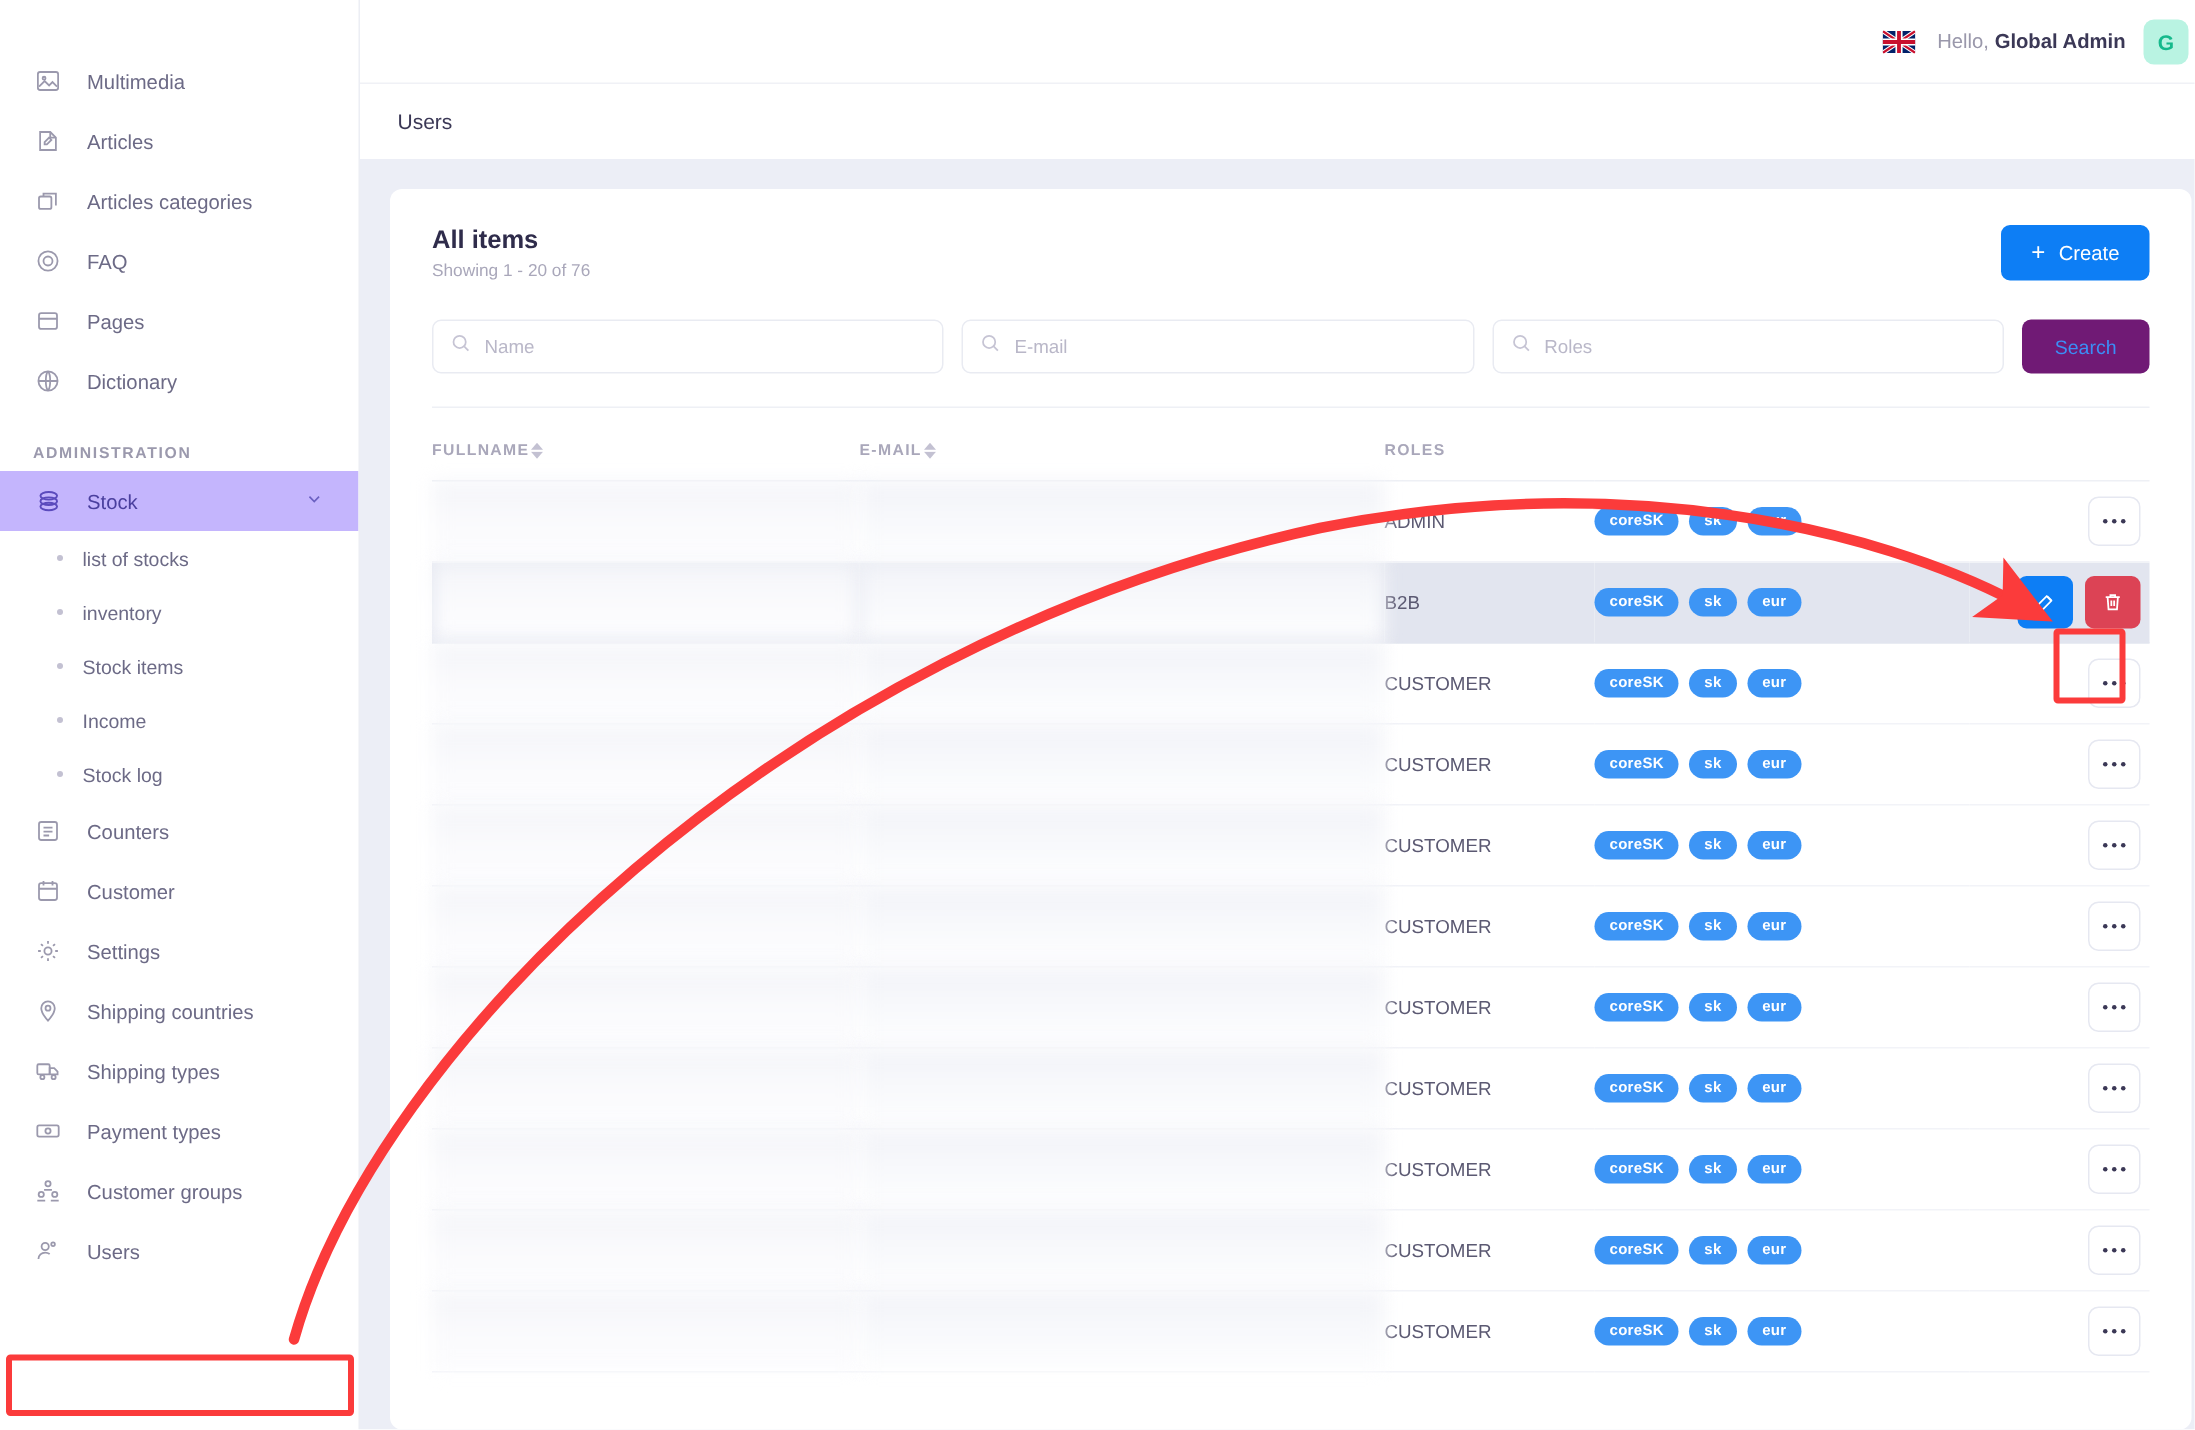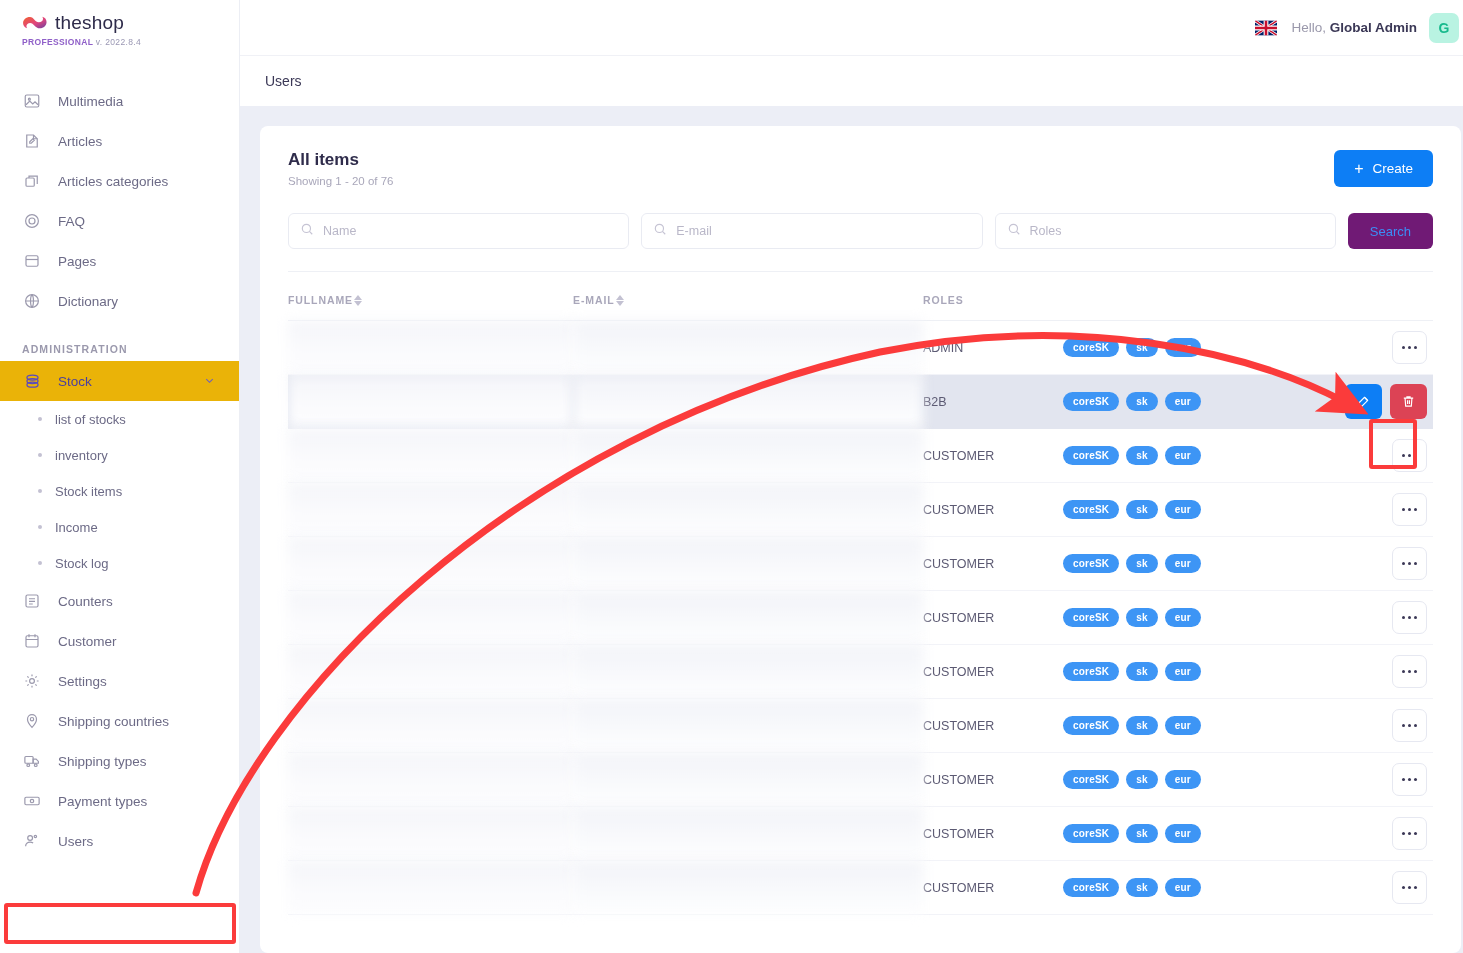--- a/index.html
+++ b/index.html
@@ -36,21 +36,21 @@
 
   .nav { margin-top: 34px; }
   .nav-item {
     display: flex; align-items: center; gap: 16px;
     height: 40px; padding-left: 22px;
     color: #6c6a86; font-size: 13.5px;
     cursor: pointer; position: relative;
   }
   .nav-item .nicon { width: 20px; height: 20px; flex: 0 0 20px; color: #9b99ad; display:flex; align-items:center; justify-content:center;}
   .nav-item.active {
-    background: #eab308; color: #4a3f9e;
+    background: #c4b5fd; color: #4a3f9e;
   }
   .nav-item.active .nicon { color: #5b4bbd; }
   .nav-item .chev { margin-left: auto; margin-right: 24px; color: #6a5fc0; font-size: 10px; }
 
   .nav-section {
     margin: 22px 0 6px 22px;
     font-size: 10.5px; letter-spacing: 1.1px; font-weight: 700; color: #9b99ad;
   }
   .subnav-item {
     display: flex; align-items: center; gap: 13px;
@@ -187,41 +187,20 @@
   #hl-del   { left: 1369px; top: 419px; width: 48px; height: 50px; }
   #arrow-layer { left: 0; top: 0; width: 1463px; height: 953px; }
 </style>
 </head>
 <body>
 
 <div id="app">
 
   <aside class="sidebar">
 
-    <div class="brand">
-      <div class="brand-row">
-        <span class="brand-mark">
-          <svg viewBox="0 0 34 24" width="26" height="19">
-            <defs>
-              <linearGradient id="lg" x1="0" y1="0" x2="1" y2="1">
-                <stop offset="0%" stop-color="#f2602e"></stop>
-                <stop offset="55%" stop-color="#e0457e"></stop>
-                <stop offset="100%" stop-color="#6b3fa0"></stop>
-              </linearGradient>
-            </defs>
-            <path d="M10.5 3.5c5 0 6.5 7 11.5 7 3.2 0 5.5-2 5.5-4.6 0-1.1-.4-2-1-2.7 3.4.7 5.6 3.4 5.6 6.9 0 4.6-3.8 8.2-8.8 8.2-6 0-8-7.1-12.6-7.1-2.9 0-4.9 1.9-4.9 4.4 0 1 .3 1.9.9 2.6C3.4 17.4 1.4 14.8 1.4 11.5c0-4.5 3.8-8 9.1-8z" fill="url(#lg)"></path>
-          </svg>
-        </span>
-        <span class="brand-name">theshop</span>
-      </div>
-      <div class="brand-sub">
-        <span class="pro">PROFESSIONAL</span>
-        <span class="ver">v. 2022.8.4</span>
-      </div>
-    </div>
 
     <nav class="nav">
 
       <div class="nav-item">
         <span class="nicon">
           <svg width="18" height="18" viewBox="0 0 24 24" fill="none" stroke="currentColor" stroke-width="1.6">
             <rect x="3" y="4" width="18" height="16" rx="2"></rect>
               <circle cx="8.5" cy="9.5" r="1.3"></circle>
               <path d="M4 17l5-5 4 4 3-3 4 4"></path>
           </svg>
@@ -374,20 +353,33 @@
       <div class="nav-item">
         <span class="nicon">
           <svg width="18" height="18" viewBox="0 0 24 24" fill="none" stroke="currentColor" stroke-width="1.6">
             <rect x="2.5" y="7" width="19" height="10" rx="1.6"></rect>
               <circle cx="12" cy="12" r="2.3"></circle>
           </svg>
         </span>
         <span>Payment types</span>
       </div>
 
+      <div class="nav-item">
+        <span class="nicon">
+          <svg width="18" height="18" viewBox="0 0 24 24" fill="none" stroke="currentColor" stroke-width="1.6">
+            <circle cx="12" cy="5.5" r="2.3"></circle>
+              <path d="M8.5 11h7"></path>
+            <circle cx="6" cy="15" r="2.3"></circle>
+              <path d="M2.5 20.5h7"></path>
+            <circle cx="18" cy="15" r="2.3"></circle>
+              <path d="M14.5 20.5h7"></path>
+          </svg>
+        </span>
+        <span>Customer groups</span>
+      </div>
 
       <div class="nav-item">
         <span class="nicon">
           <svg width="18" height="18" viewBox="0 0 24 24" fill="none" stroke="currentColor" stroke-width="1.6">
             <circle cx="9.5" cy="8" r="3.2"></circle>
               <path d="M3.5 19c0-3.3 2.7-5.6 6-5.6 1.5 0 2.9.5 4 1.3"></path>
             <circle cx="16.5" cy="6" r="1.6"></circle>
           </svg>
         </span>
         <span>Users</span>

